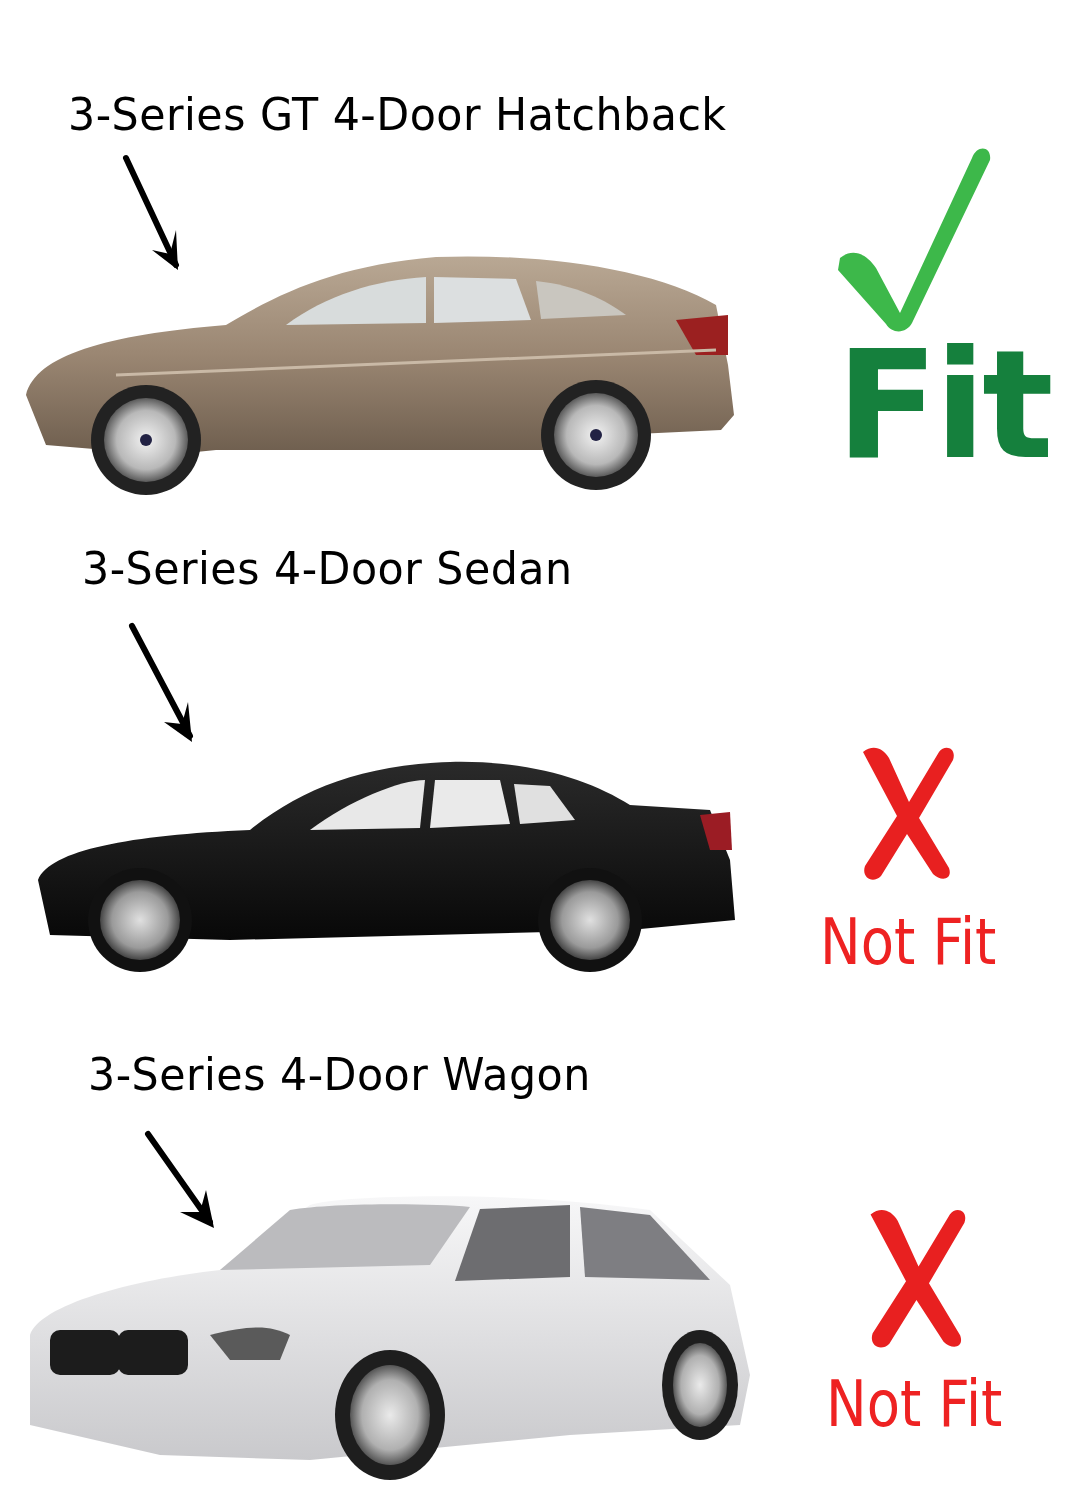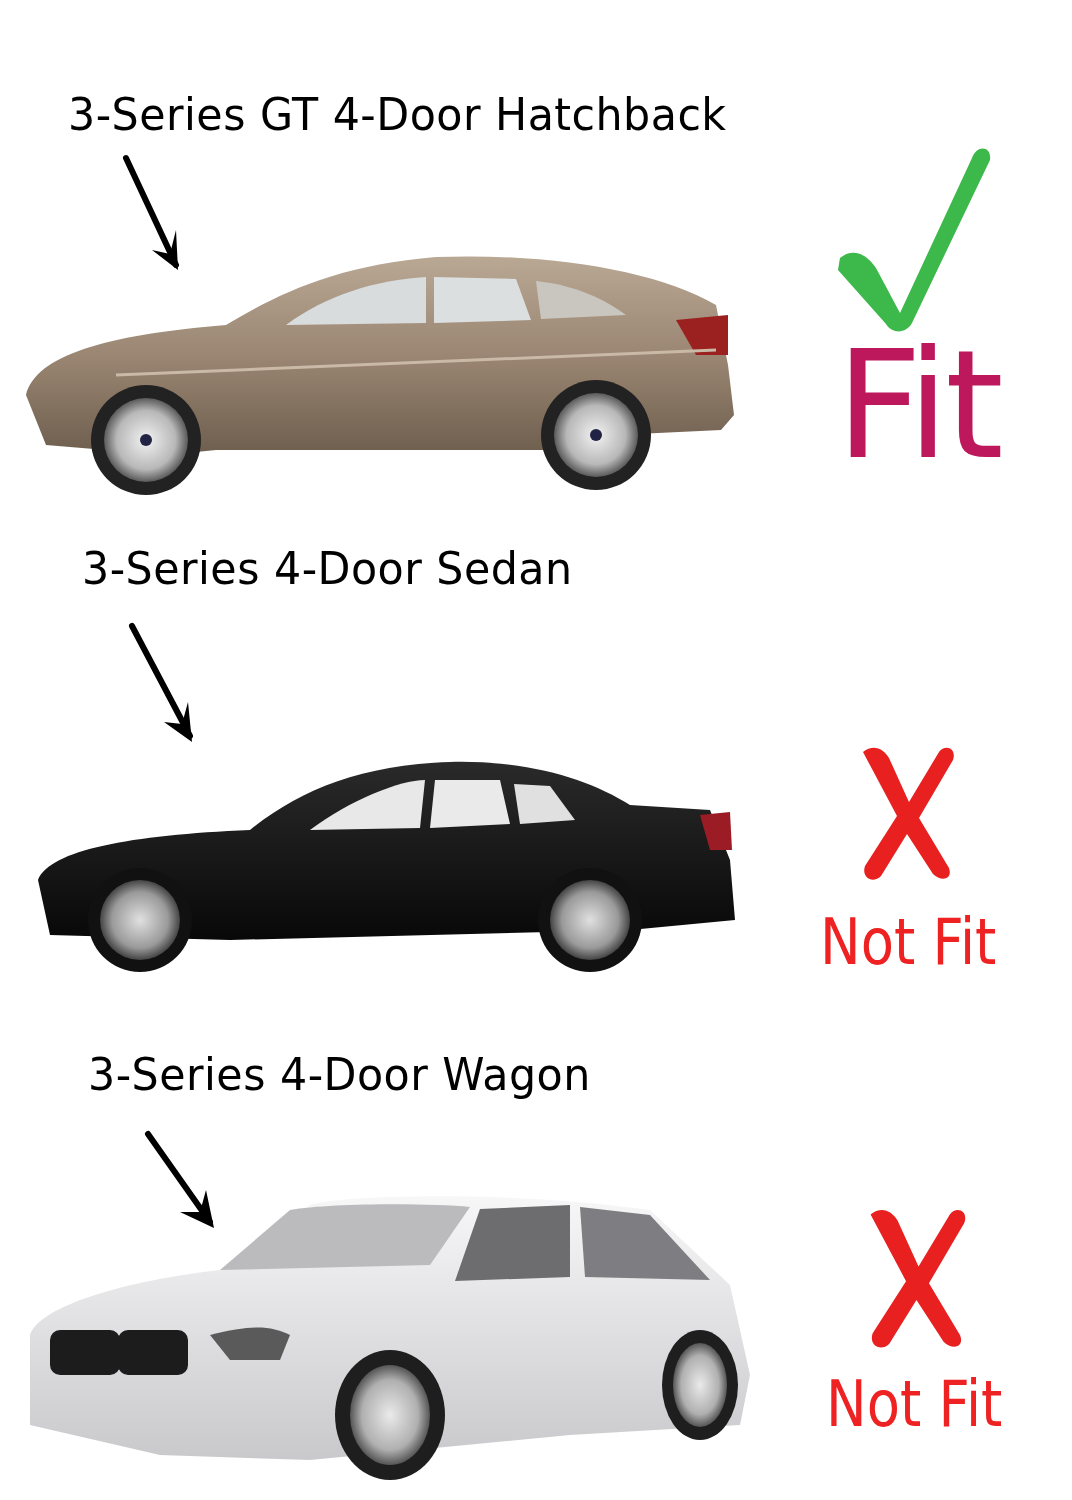--- a/index.html
+++ b/index.html
@@ -4,21 +4,21 @@
 <style>
   html, body { margin:0; padding:0; background:#ffffff; }
   body { width:1072px; height:1500px; position:relative; overflow:hidden;
          font-family:"DejaVu Sans", "Liberation Sans", sans-serif; }
   .title { position:absolute; color:#000; font-size:45px; letter-spacing:0.5px;
            white-space:nowrap; line-height:1; transform:scaleX(0.95); transform-origin:left; }
   .arrow { position:absolute; }
   .car { position:absolute; }
   .mark { position:absolute; }
   .verdict { position:absolute; white-space:nowrap; line-height:1; }
-  .fit-text { color:#be185d; font-size:150px; font-weight:normal; letter-spacing:-4px; }
+  .fit-text { color:#15803d; font-size:150px; font-weight:bold; letter-spacing:-4px; }
   .notfit-text { color:#ee2222; font-size:64px; transform:scaleX(0.85); transform-origin:left; }
 </style>
 </head>
 <body>
 
 <div>
   <div class="title" style="left:68px; top:92px;">3-Series GT 4-Door Hatchback</div>
 
   <svg class="arrow" style="left:118px; top:150px;" width="70" height="128">
     <line x1="8" y1="8" x2="58" y2="115" stroke="#000" stroke-width="6" stroke-linecap="round"></line>

